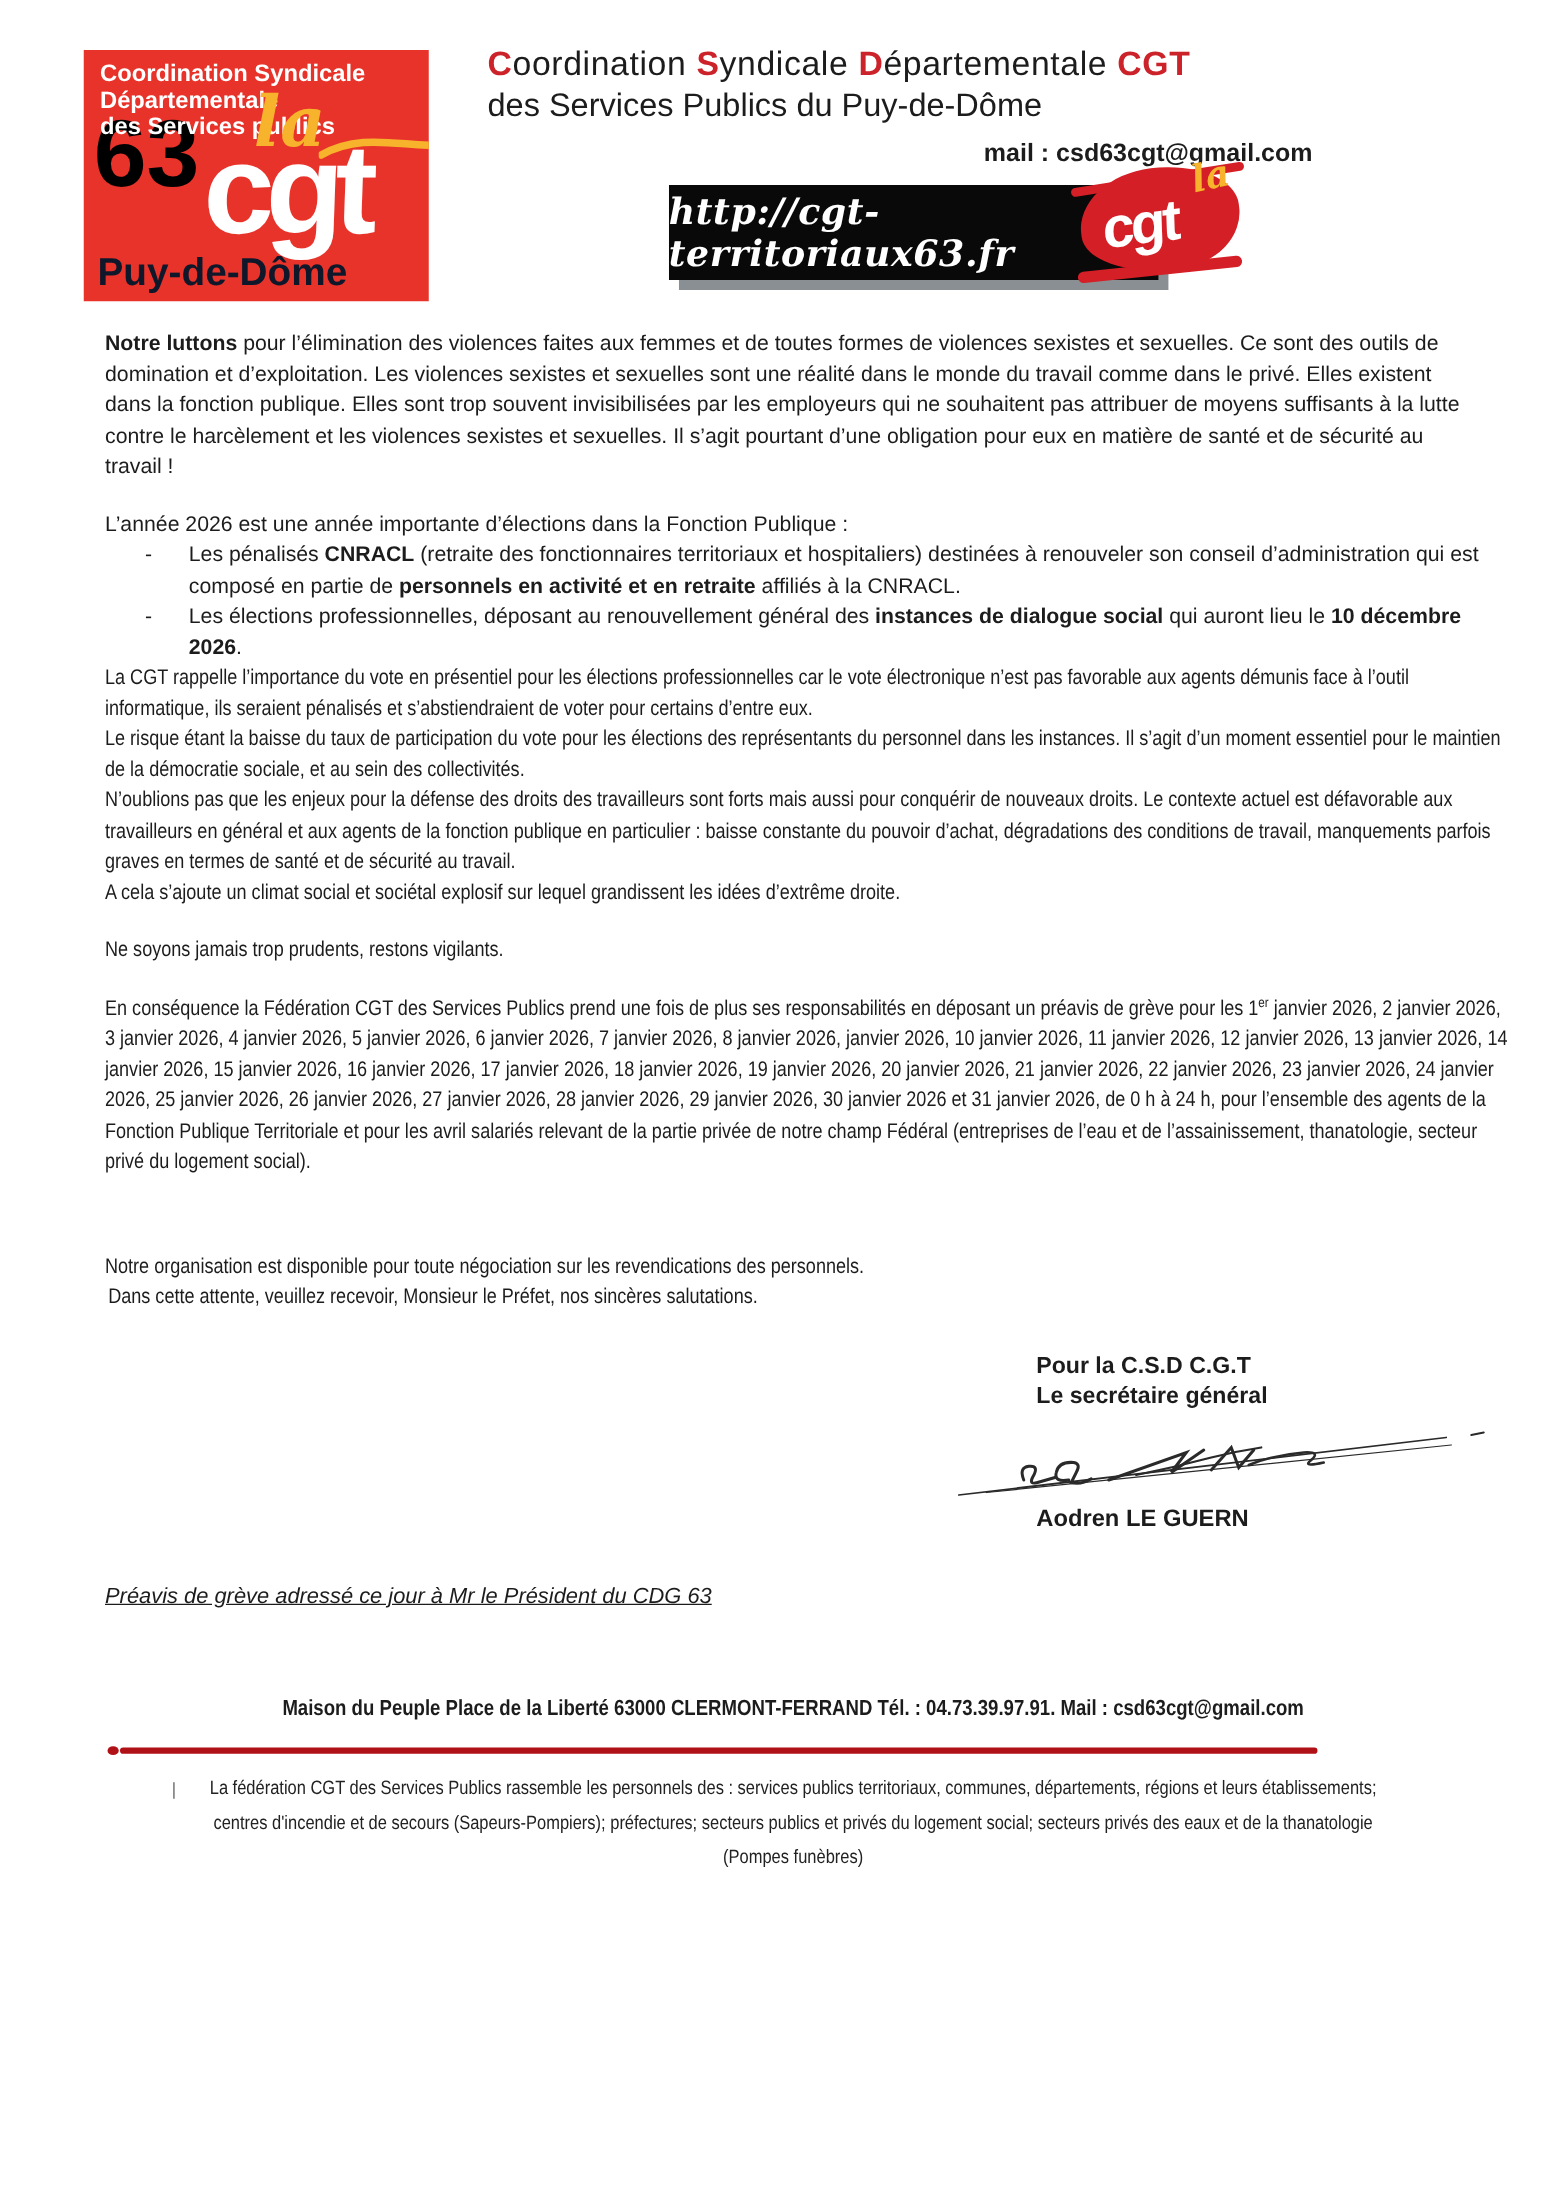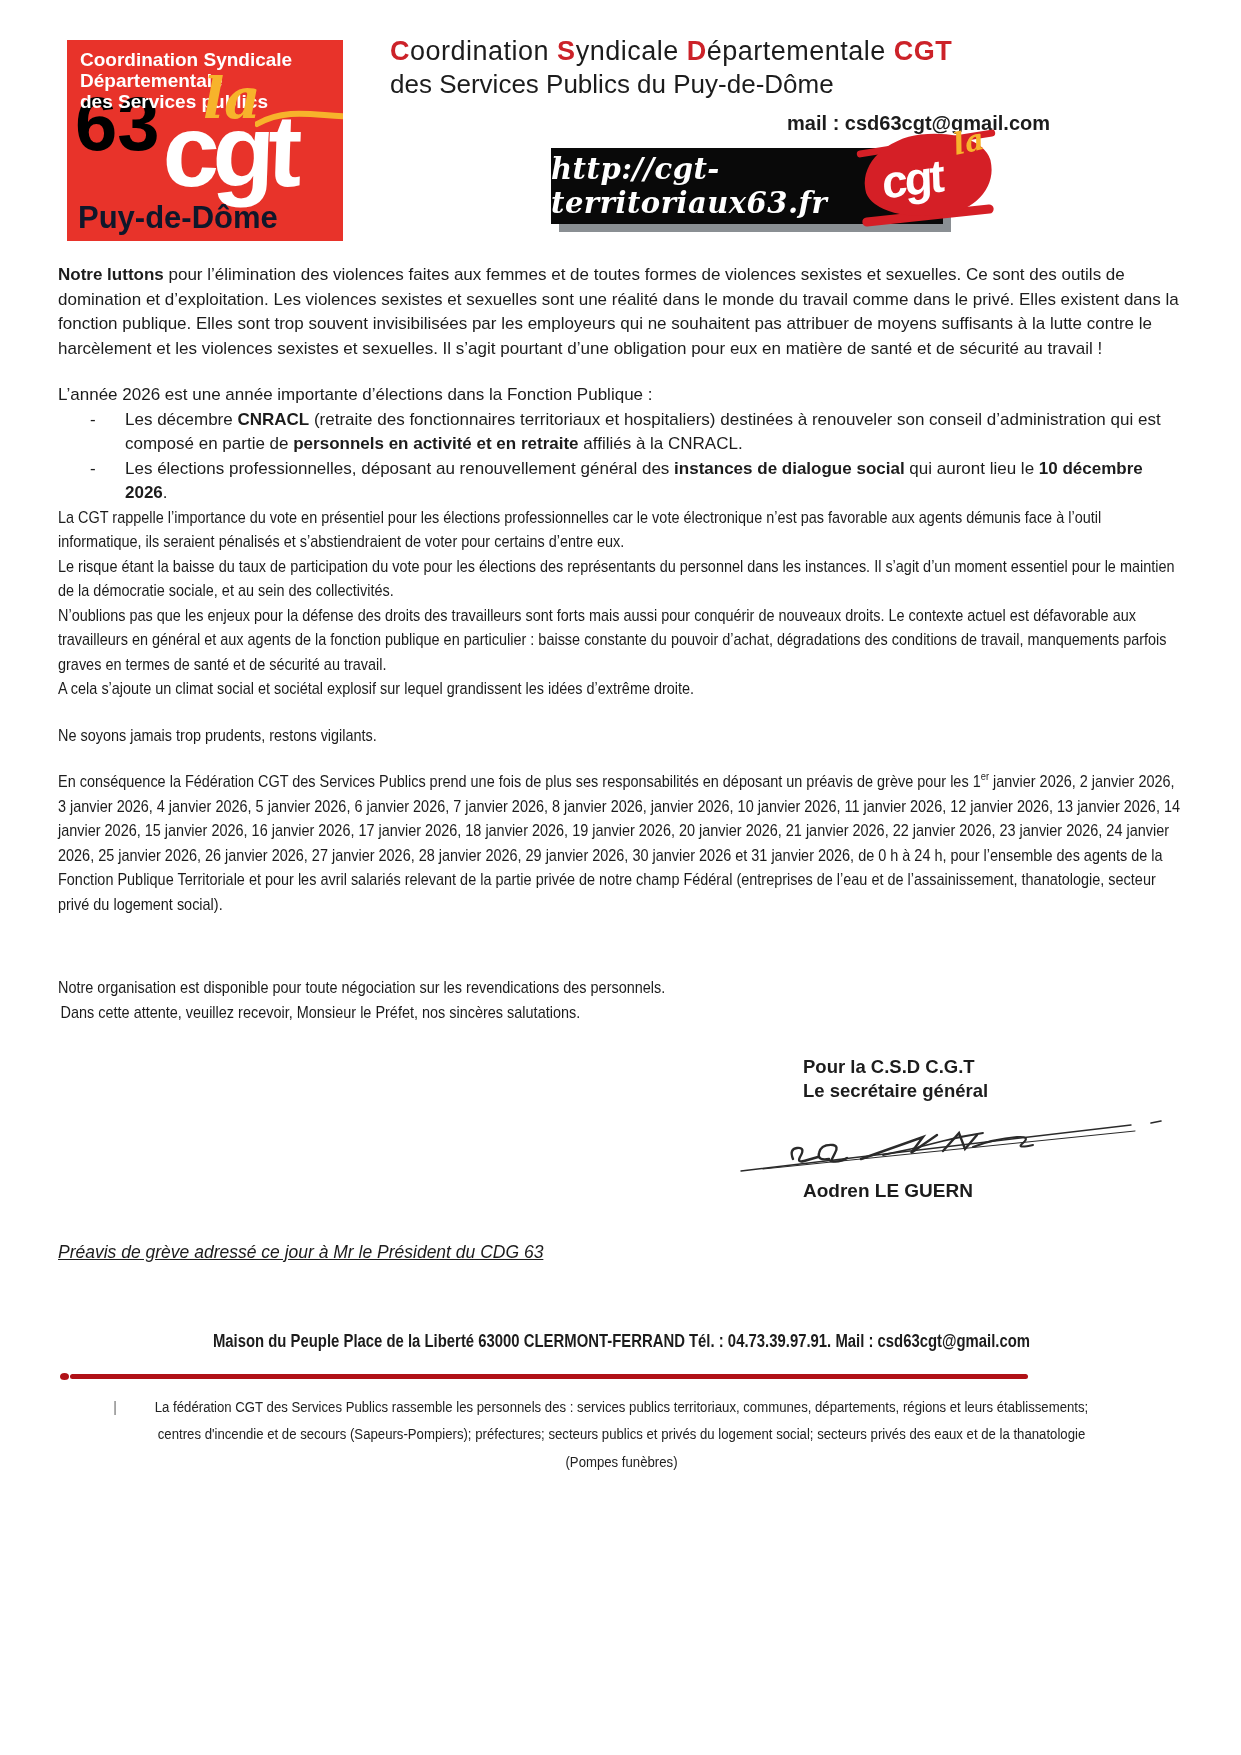--- a/index.html
+++ b/index.html
@@ -24,42 +24,42 @@
   .logo-cgt { position:absolute; left:96px; top:60px; color:#fff; z-index:1;
     font-weight:bold; font-size:102px; letter-spacing:-7px; line-height:1; transform:skewX(-2deg); }
   .logo-region { position:absolute; left:11px; bottom:5px; color:#0f172a;
     font-weight:bold; font-size:31px; z-index:3; }
   .title-block { position:absolute; left:390px; top:36px; width:770px; text-align:left; }
   .title-line1 { font-size:27px; letter-spacing:.5px; }
   .title-line1 .red { color:#cc2229; font-weight:bold; }
   .title-line2 { font-size:26px; margin-top:2px; }
   .mail-line { position:absolute; left:390px; top:112px; width:660px; text-align:right;
     font-weight:bold; font-size:20px; }
-  .banner-wrap { position:absolute; left:535px; top:148px; filter:drop-shadow(8px 8px 0 #8a8f93);margin-left:16px; }
+  .banner-wrap { position:absolute; left:535px; top:148px; filter:drop-shadow(8px 8px 0 #8a8f93); }
   .banner {
     width:392px; height:76px; background:#090909; color:#fff;
     display:flex; align-items:center; justify-content:center;
     clip-path:polygon(0 0, 88% 0, 100% 32%, 100% 100%, 0 100%);
   }
   .banner-url { font-family:"DejaVu Serif", serif; font-style:italic; font-weight:bold;
     font-size:29px; letter-spacing:.5px; padding-right:14px; }
   .splash { position:absolute; left:862px; top:124px; width:132px; height:104px; z-index:5; }
   .splash-blob { position:absolute; inset:10px 2px 12px 2px; background:#d51f26;
     border-radius:48% 52% 40% 55%/55% 45% 52% 42%; transform:rotate(-7deg); }
   .splash-streak1 { position:absolute; left:-6px; top:16px; width:140px; height:7px;
     background:#d51f26; transform:rotate(-9deg); border-radius:4px; }
   .splash-streak2 { position:absolute; left:0; bottom:8px; width:132px; height:9px;
     background:#d51f26; transform:rotate(-6deg); border-radius:5px; }
   .splash-la { position:absolute; right:10px; top:0; color:#f7b32b; z-index:2;
     font-family:"DejaVu Serif", serif; font-style:italic; font-weight:bold; font-size:30px;
     transform:rotate(-12deg); }
   .splash-cgt { position:absolute; left:20px; top:28px; color:#fff; z-index:2;
     font-weight:bold; font-size:46px; letter-spacing:-3px; transform:rotate(-7deg) skewX(-5deg); }
   
-  .content { padding:0 56px 0 58px; font-size:17px; line-height:24.5px; }
+  .content { padding:0 56px 0 84px; font-size:17px; line-height:24.5px; }
   .nr { width:1326px; transform:scaleX(0.85); transform-origin:0 0; }
   .nr-c { transform:scaleX(0.85); transform-origin:50% 0; }
   .b { font-weight:bold; }
   .p1 { margin-top:18px; }
   .p2 { margin-top:22px; }
   .bullet-row { display:flex; }
   .bullet-dash { margin-left:32px; width:35px; flex:0 0 35px; }
   .bullet-text { flex:1; }
   .p7 { margin-top:22px; }
   .p8 { margin-top:22px; }
@@ -130,21 +130,21 @@
   </div>
 
   <div class="content">
 
     <p class="p1"><span class="b">Notre luttons</span><span> pour l’élimination des violences faites aux femmes et de toutes formes de violences sexistes et sexuelles. Ce sont des outils de domination et d’exploitation. Les violences sexistes et sexuelles sont une réalité dans le monde du travail comme dans le privé. Elles existent dans la fonction publique. Elles sont trop souvent invisibilisées par les employeurs qui ne souhaitent pas attribuer de moyens suffisants à la lutte contre le harcèlement et les violences sexistes et sexuelles. Il s’agit pourtant d’une obligation pour eux en matière de santé et de sécurité au travail !</span></p>
 
     <p class="p2">L’année 2026 est une année importante d’élections dans la Fonction Publique :</p>
 
     <div class="bullet-row">
       <span class="bullet-dash">-</span>
-      <div class="bullet-text"><span>Les décembre </span><span class="b">CNRACL</span><span> (retraite des fonctionnaires territoriaux et hospitaliers) destinées à renouveler son conseil d’administration qui est composé en partie de </span><span class="b">personnels en activité et en retraite</span><span> affiliés à la CNRACL.</span></div>
+      <div class="bullet-text"><span>Les pénalisés </span><span class="b">CNRACL</span><span> (retraite des fonctionnaires territoriaux et hospitaliers) destinées à renouveler son conseil d’administration qui est composé en partie de </span><span class="b">personnels en activité et en retraite</span><span> affiliés à la CNRACL.</span></div>
     </div>
 
     <div class="bullet-row">
       <span class="bullet-dash">-</span>
       <div class="bullet-text"><span>Les élections professionnelles, déposant au renouvellement général des </span><span class="b">instances de dialogue social</span><span> qui auront lieu le </span><span class="b">10 décembre 2026</span><span>.</span></div>
     </div>
 
     <p class="nr">La CGT rappelle l’importance du vote en présentiel pour les élections professionnelles car le vote électronique n’est pas favorable aux agents démunis face à l’outil informatique, ils seraient pénalisés et s’abstiendraient de voter pour certains d’entre eux.</p>
     <p class="nr">Le risque étant la baisse du taux de participation du vote pour les élections des représentants du personnel dans les instances. Il s’agit d’un moment essentiel pour le maintien de la démocratie sociale, et au sein des collectivités.</p>
     <p class="nr">N’oublions pas que les enjeux pour la défense des droits des travailleurs sont forts mais aussi pour conquérir de nouveaux droits. Le contexte actuel est défavorable aux travailleurs en général et aux agents de la fonction publique en particulier : baisse constante du pouvoir d’achat, dégradations des conditions de travail, manquements parfois graves en termes de santé et de sécurité au travail.</p>

